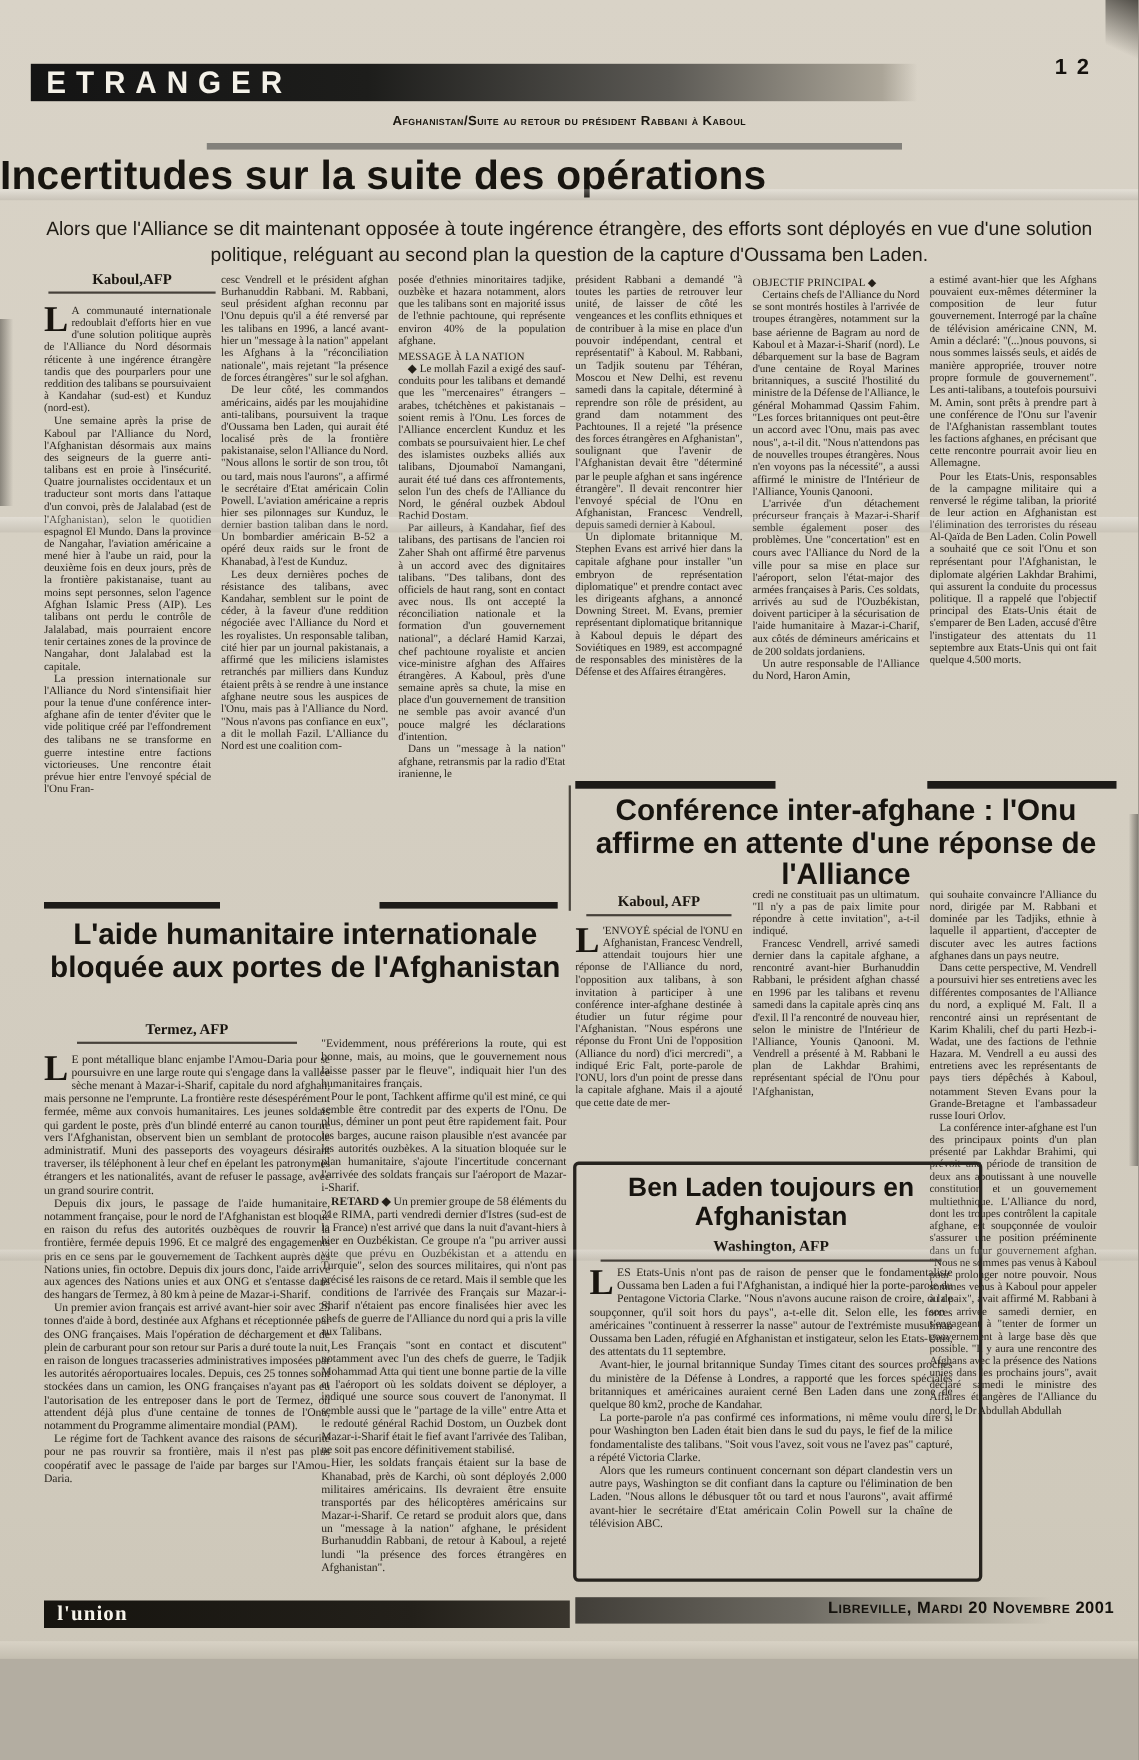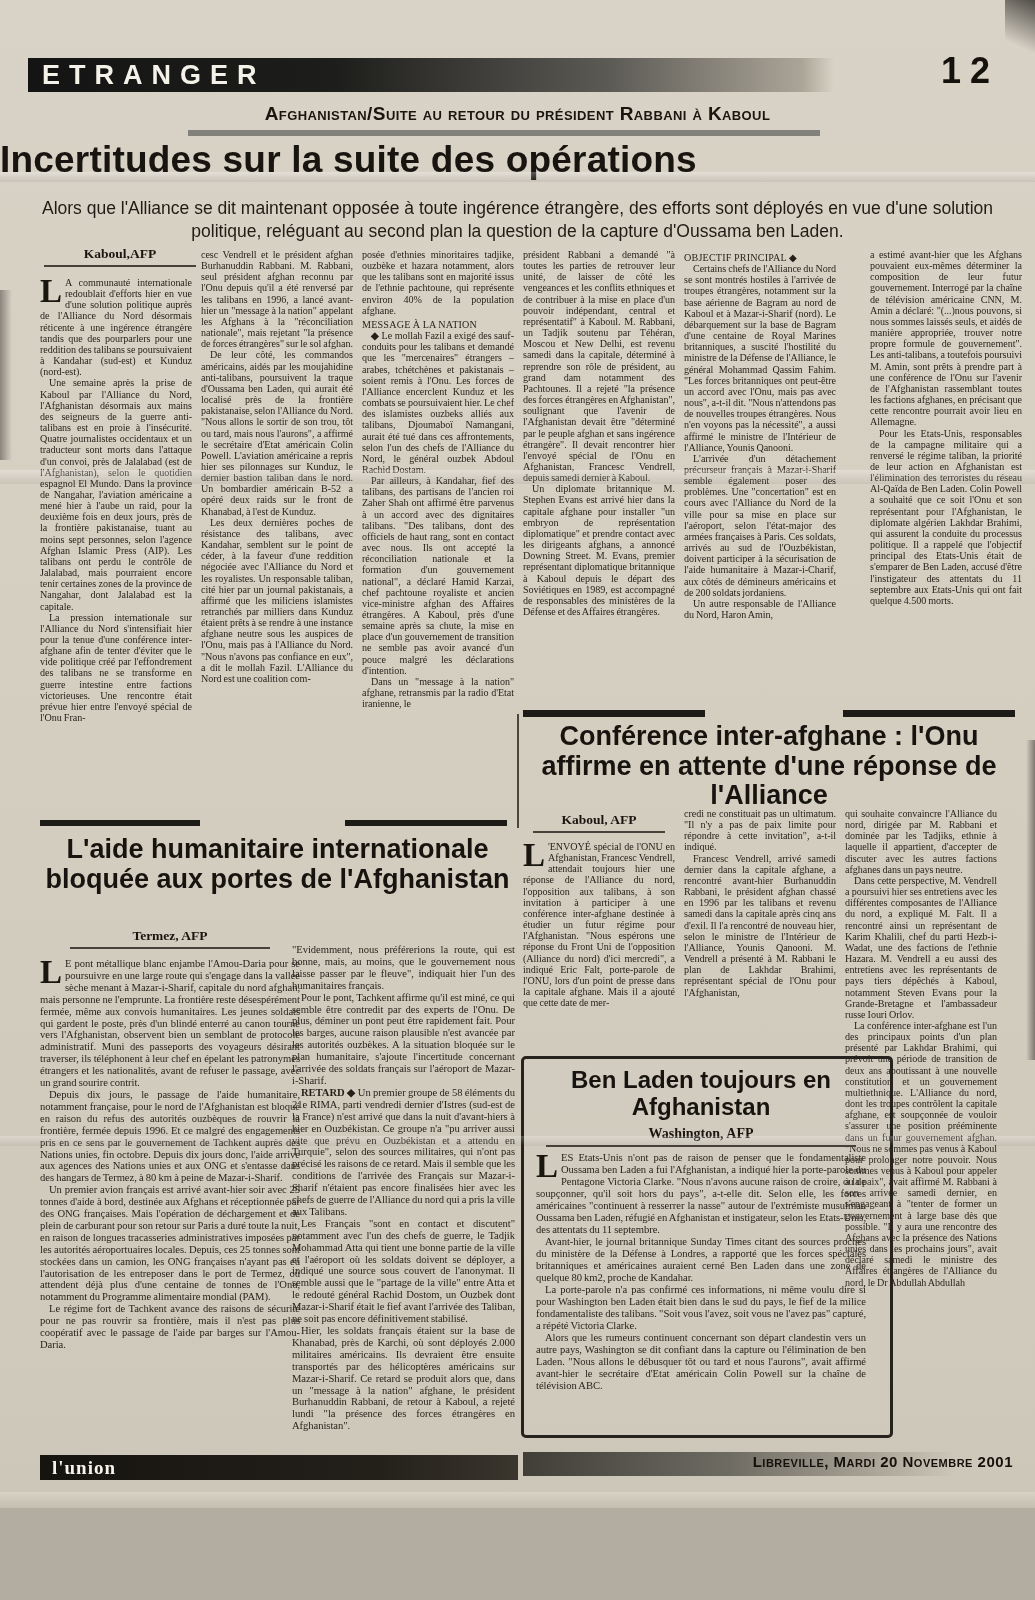--- a/index.html
+++ b/index.html
@@ -6,24 +6,24 @@
   #page{position:relative;width:1035px;height:1600px;margin:0 auto;overflow:hidden;
     background:linear-gradient(180deg,#d9d3c7 0%,#d6d0c3 30%,#d2ccbf 62%,#cfc9bb 86%,#ccc6b8 96%,#d3cdc0 100%);
     font-family:"Liberation Serif",serif;color:#221e19;}
   .abs{position:absolute;}
   
   .section-bar{left:28px;top:58px;width:806px;height:34px;display:flex;align-items:center;
     background:linear-gradient(to right,#141414 0%,#1d1d1b 38%,#5c5a55 72%,#aba598 96%,rgba(171,165,152,0) 100%);}
   .section-bar span{color:#f4f1e8;font-family:"Liberation Sans",sans-serif;font-weight:bold;
     font-size:27px;letter-spacing:9px;padding-left:14px;transform:scaleY(1.05);}
   .page-num{right:36px;top:50px;font-family:"Liberation Sans",sans-serif;font-weight:bold;
-    font-size:36px;letter-spacing:9px;color:#15120e;}
+    font-size:20px;letter-spacing:9px;color:#15120e;}
   
   .kicker{left:0;top:103px;width:1035px;text-align:center;font-family:"Liberation Sans",sans-serif;
-    font-weight:bold;font-size:19px;font-variant:small-caps;letter-spacing:.4px;color:#19160f;}
+    font-weight:bold;font-size:12px;font-variant:small-caps;letter-spacing:.4px;color:#19160f;}
   .kicker-rule{left:188px;top:130px;width:632px;height:6px;background:#83817b;}
   .headline{left:0;top:139px;width:1035px;text-align:left;font-family:"Liberation Sans",sans-serif;
     font-weight:bold;font-size:37px;letter-spacing:.2px;color:#181510;}
   .deck{left:35px;top:197px;width:965px;text-align:center;font-family:"Liberation Sans",sans-serif;
     font-size:17.5px;line-height:1.3;color:#201c15;}
   
   .dateline{font-weight:bold;font-size:13.5px;text-align:center;border-bottom:2px solid #46413a;
     padding-bottom:3px;color:#19150f;}
   
   .bodycol{overflow:hidden;font-size:10.1px;line-height:11.15px;text-align:justify;
@@ -107,21 +107,21 @@
       </div>
   </div>
   <div class="abs bodycol" style="left:684px;top:249px;width:152px;height:456px;">
     <div class="paras">
         <p class="col-head">OBJECTIF PRINCIPAL ◆</p>
         <p>Certains chefs de l'Alliance du Nord se sont montrés hostiles à l'arrivée de troupes étrangères, notamment sur la base aérienne de Bagram au nord de Kaboul et à Mazar-i-Sharif (nord). Le débarquement sur la base de Bagram d'une centaine de Royal Marines britanniques, a suscité l'hostilité du ministre de la Défense de l'Alliance, le général Mohammad Qassim Fahim. "Les forces britanniques ont peut-être un accord avec l'Onu, mais pas avec nous", a-t-il dit. "Nous n'attendons pas de nouvelles troupes étrangères. Nous n'en voyons pas la nécessité", a aussi affirmé le ministre de l'Intérieur de l'Alliance, Younis Qanooni.</p>
         <p>L'arrivée d'un détachement précurseur français à Mazar-i-Sharif semble également poser des problèmes. Une "concertation" est en cours avec l'Alliance du Nord de la ville pour sa mise en place sur l'aéroport, selon l'état-major des armées françaises à Paris. Ces soldats, arrivés au sud de l'Ouzbékistan, doivent participer à la sécurisation de l'aide humanitaire à Mazar-i-Charif, aux côtés de démineurs américains et de 200 soldats jordaniens.</p>
         <p>Un autre responsable de l'Alliance du Nord, Haron Amin,</p>
       </div>
   </div>
-  <div class="abs bodycol" style="left:870px;top:249px;width:152px;height:458px;">
+  <div class="abs bodycol" style="left:845px;top:249px;width:152px;height:458px;">
     <div class="paras">
         <p>a estimé avant-hier que les Afghans pouvaient eux-mêmes déterminer la composition de leur futur gouvernement. Interrogé par la chaîne de télévision américaine CNN, M. Amin a déclaré: "(...)nous pouvons, si nous sommes laissés seuls, et aidés de manière appropriée, trouver notre propre formule de gouvernement". Les anti-talibans, a toutefois poursuivi M. Amin, sont prêts à prendre part à une conférence de l'Onu sur l'avenir de l'Afghanistan rassemblant toutes les factions afghanes, en précisant que cette rencontre pourrait avoir lieu en Allemagne.</p>
         <p>Pour les Etats-Unis, responsables de la campagne militaire qui a renversé le régime taliban, la priorité de leur action en Afghanistan est l'élimination des terroristes du réseau Al-Qaïda de Ben Laden. Colin Powell a souhaité que ce soit l'Onu et son représentant pour l'Afghanistan, le diplomate algérien Lakhdar Brahimi, qui assurent la conduite du processus politique. Il a rappelé que l'objectif principal des Etats-Unis était de s'emparer de Ben Laden, accusé d'être l'instigateur des attentats du 11 septembre aux Etats-Unis qui ont fait quelque 4.500 morts.</p>
       </div>
   </div>
 
   <div class="abs vrule" style="left:517px;top:714px;height:114px;"></div>
 
   <div class="abs bar" style="left:523px;top:710px;width:182px;height:7px;"></div>
   <div class="abs bar" style="left:843px;top:710px;width:172px;height:7px;"></div>

